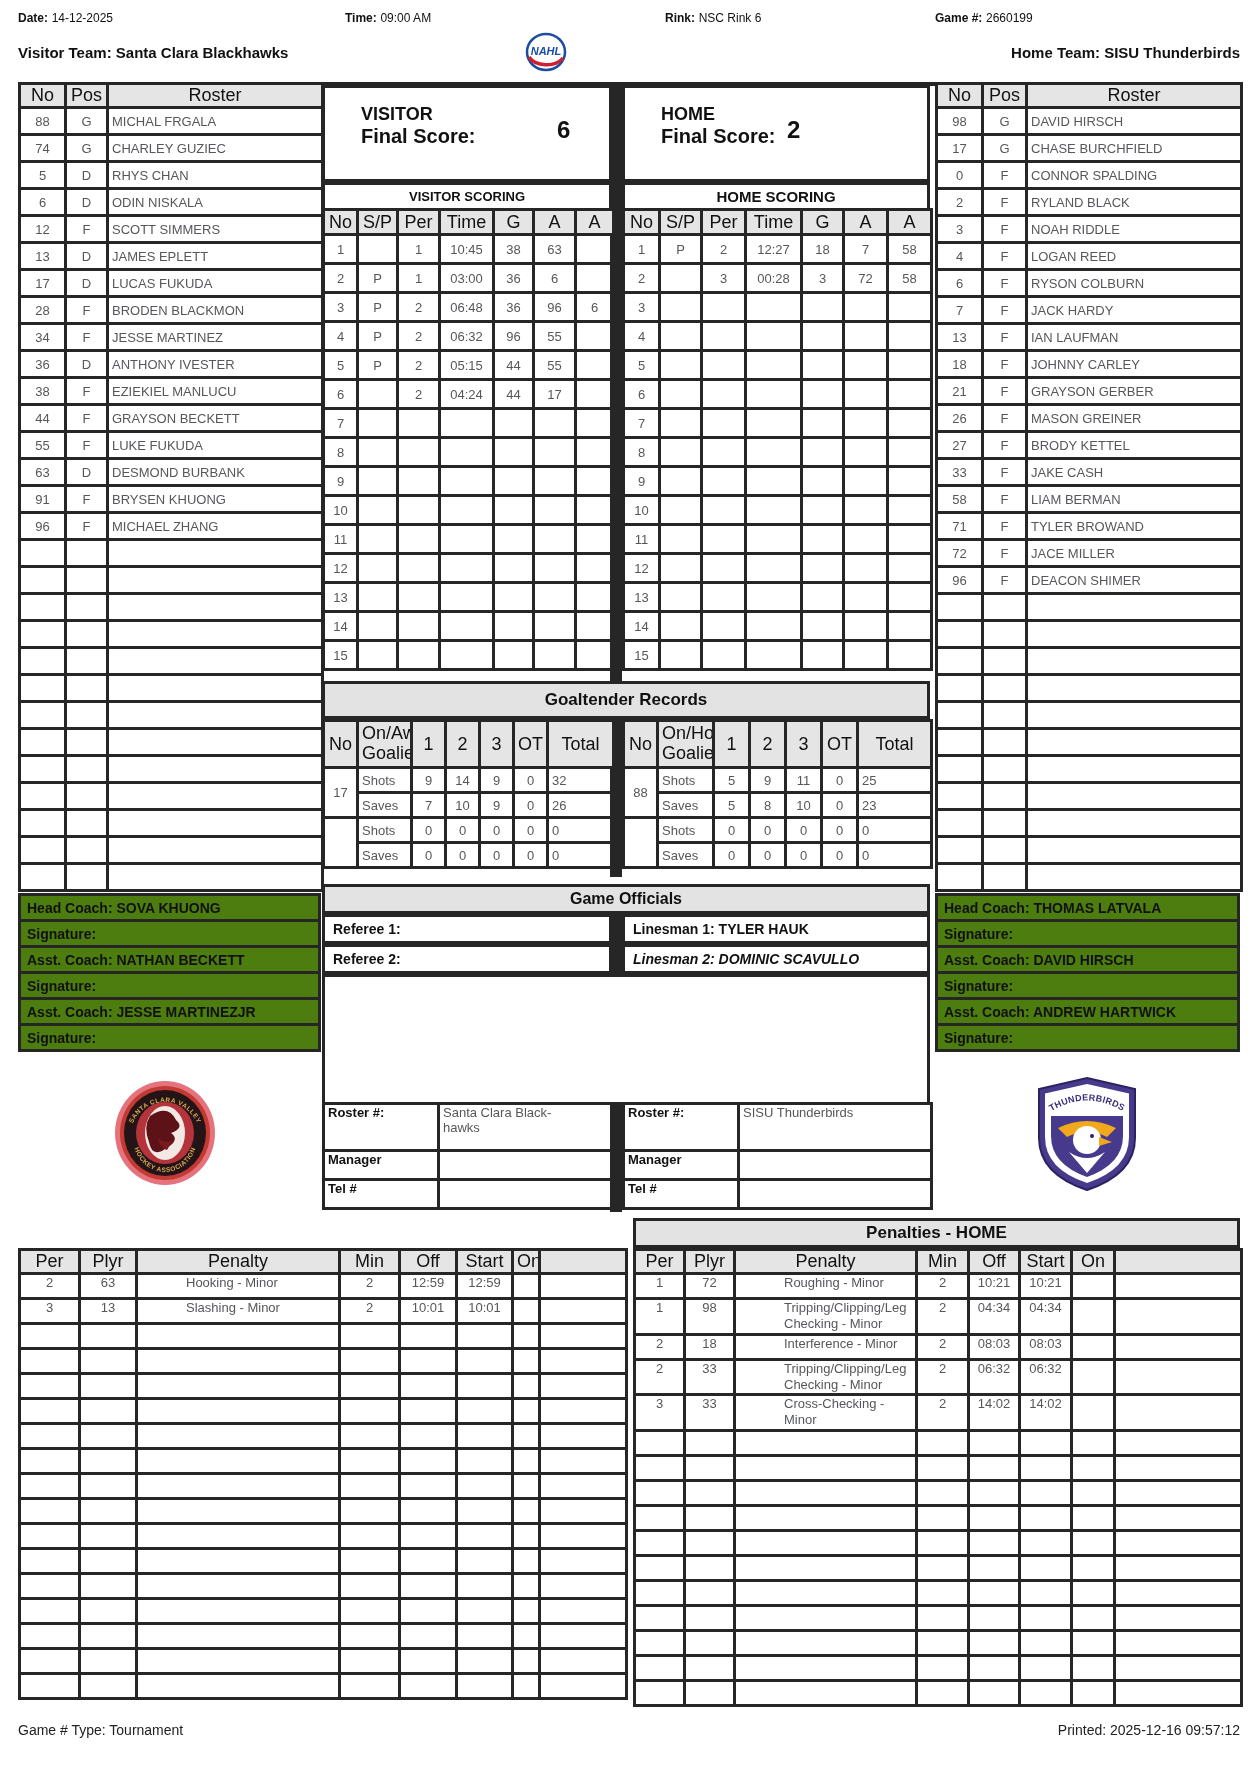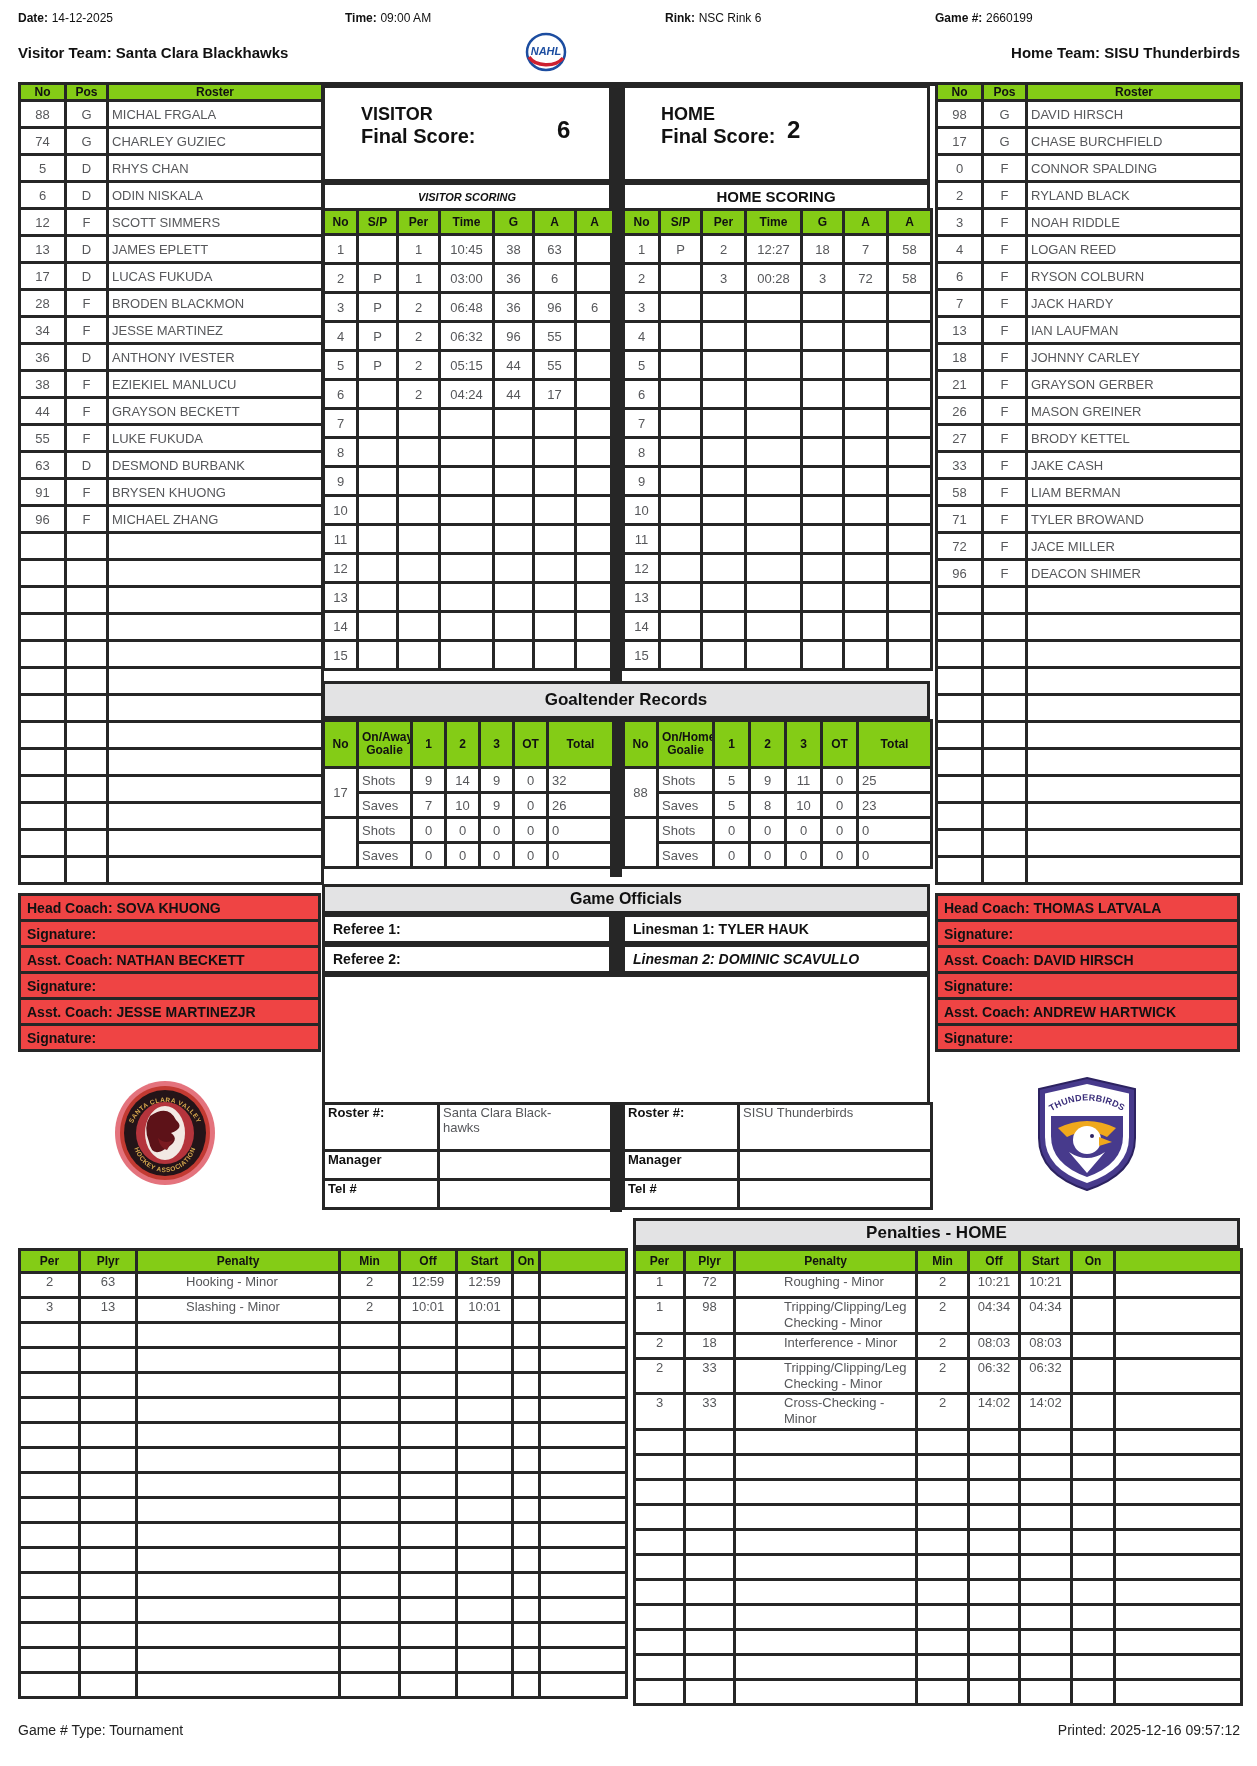--- a/index.html
+++ b/index.html
@@ -2,21 +2,21 @@
 <html><head>
 <meta charset="utf-8">
 <style>
   html,body{margin:0;padding:0;background:#fff;}
   .sheet{position:relative;width:1257px;height:1766px;background:#fff;
          font-family:"Liberation Sans",sans-serif;color:#111;font-size:13px;overflow:hidden;}
   .abs{position:absolute;}
   
   table.t{border-collapse:collapse;table-layout:fixed;font-size:13px;}
   table.t th,table.t td{border:3px solid #262626;padding:0 3px;overflow:hidden;white-space:nowrap;}
-  table.t th{background:#84cc16;font-weight:bold;font-size:12px;color:#111;text-align:center;}
+  table.t th{background:#e5e5e5;font-weight:normal;font-size:18px;color:#111;text-align:center;}
   .g{color:#56575a;}
   .c{text-align:center;}
   .l{text-align:left;}
   .roster-t td{height:24px;}
   .scoring-t td{height:26px;}
   .scoring-t th{height:22px;}
   .goalie-t th{height:20px;}
   .goalie-t td{height:22px;}
   .goalie-lbl{font-size:11px;line-height:1.1;}
   .pen-t th{height:20px;}
@@ -25,21 +25,21 @@
   
   .banner{background:#e3e3e4;border:3px solid #262626;font-weight:bold;text-align:center;
           display:flex;align-items:center;justify-content:center;box-sizing:border-box;}
   .whitebox{background:#fff;border:3px solid #262626;box-sizing:border-box;}
   .scorebox{background:#fff;border:3px solid #262626;box-sizing:border-box;}
   .score-title{font-size:18px;font-weight:bold;line-height:1.15;}
   .score-label{font-size:20px;font-weight:bold;}
   .score-num{font-size:24px;font-weight:bold;}
   .officell{background:#fff;border:3px solid #262626;box-sizing:border-box;font-weight:bold;
             font-size:14px;display:flex;align-items:center;padding:0 8px;}
-  .coachrow{background:#ef4444;border:3px solid #262626;box-sizing:border-box;font-weight:bold;
+  .coachrow{background:#4d7c0f;border:3px solid #262626;box-sizing:border-box;font-weight:bold;
             font-size:14px;height:29px;display:flex;align-items:center;padding:0 6px;margin-top:-3px;}
   .coachrow:first-child{margin-top:0;}
   .blackstrip{background:#262626;}
   .info-t td{vertical-align:top;padding-top:3px;}
   .hdr-label{font-weight:bold;font-size:12px;text-align:center;}
   .hdr-val{font-size:12px;}
   .team-line{font-weight:bold;font-size:15px;}
   .footer-txt{font-size:14px;color:#222;}
 </style>
 </head>
@@ -474,21 +474,21 @@
     <div class="abs score-num" style="left:232px;top:28px;">6</div>
   </div>
   <div class="abs scorebox" style="left:622px;top:85px;width:308px;height:97px;">
     <div class="abs" style="left:36px;top:16px;">
       <div class="score-title">HOME</div>
       <div class="score-label">Final Score:</div>
     </div>
     <div class="abs score-num" style="left:162px;top:28px;">2</div>
   </div>
 
-  <div class="abs whitebox" style="left:322px;top:182px;width:290px;height:29px;display:flex;align-items:center;justify-content:center;font-weight:bold;font-size:11px;font-style:italic;">VISITOR SCORING</div>
+  <div class="abs whitebox" style="left:322px;top:182px;width:290px;height:29px;display:flex;align-items:center;justify-content:center;font-weight:bold;font-size:13px;">VISITOR SCORING</div>
   <div class="abs whitebox" style="left:622px;top:182px;width:308px;height:29px;display:flex;align-items:center;justify-content:center;font-weight:bold;font-size:15px;">HOME SCORING</div>
 
   <table class="t scoring-t abs" style="left:322px;top:208px;width:290px;">
     <colgroup>
         <col style="width:34px">
         <col style="width:40px">
         <col style="width:42px">
         <col style="width:54px">
         <col style="width:40px">
         <col style="width:42px">

